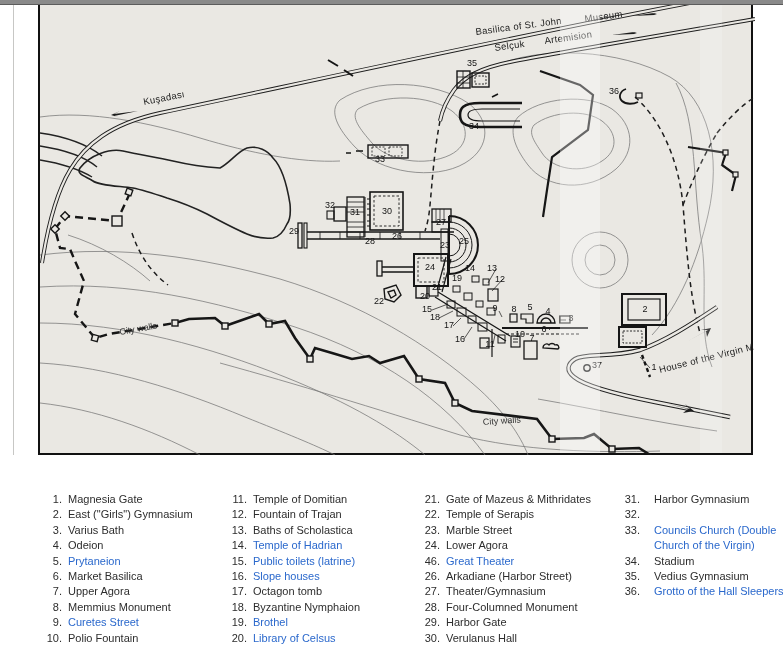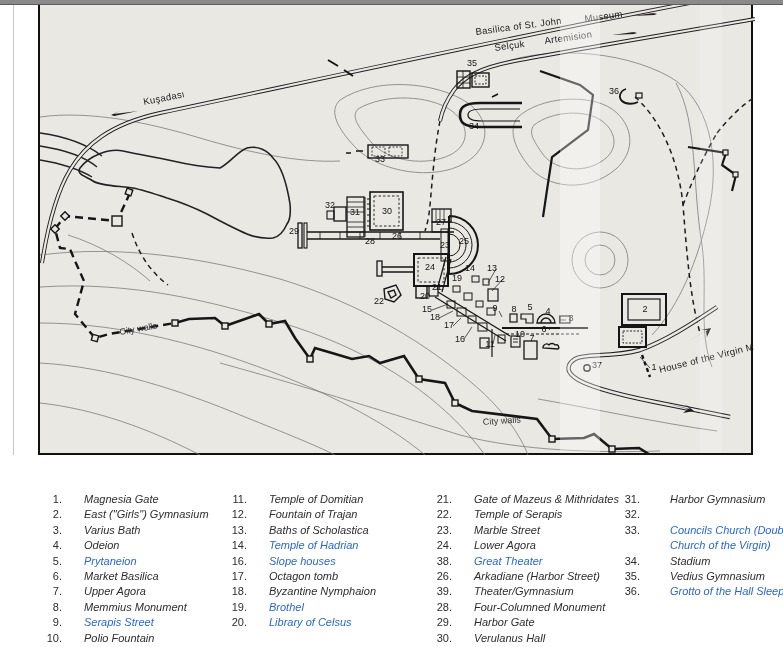--- a/index.html
+++ b/index.html
@@ -17,24 +17,24 @@
   }
   .map-frame .band{position:absolute;top:0;height:100%;background:rgba(255,255,255,0.35);pointer-events:none;}
   svg text{font-family:"Liberation Sans", sans-serif;}
   .marker-label{font-size:9px;fill:#141414;}
   .road-label{font-size:9.5px;fill:#1c1c1c;letter-spacing:.3px;}
   .wall-label{font-size:9px;fill:#333;}
   .legend{position:absolute;top:489px;left:0;width:783px;height:158px;font-size:11px;color:#2d2d2d;}
   .legend-col{position:absolute;top:3px;}
   .legend-col .row{display:flex;line-height:15.4px;}
   .legend-col .num{display:inline-block;width:28px;text-align:right;flex:0 0 28px;color:#2d2d2d;}
-  .legend-col .lbl{margin-left:22px;font-style:italic;}
+  .legend-col .lbl{margin-left:6px;}
   .legend-col.c1{left:34px;}  .c1 .lbl{width:150px;}
   .legend-col.c2{left:219px;} .c2 .lbl{width:165px;}
-  .legend-col.c3{left:424px;} .c3 .lbl{width:185px;}
+  .legend-col.c3{left:412px;} .c3 .lbl{width:185px;}
   .legend-col.c4{left:612px;} .c4 .lbl{width:155px;padding-left:8px;}
   .legend .link{color:#2a68cc;cursor:pointer;}
 </style>
 </head>
 <body>
 
 <div class="topbar"></div>
 <div class="left-rule"></div>
 
 <div class="map-frame">
@@ -329,21 +329,21 @@
       <div class="row">
         <span class="num">7.</span>
         <span class="lbl">Upper Agora</span>
       </div>
       <div class="row">
         <span class="num">8.</span>
         <span class="lbl">Memmius Monument</span>
       </div>
       <div class="row">
         <span class="num">9.</span>
-        <span class="lbl link">Serapis Street</span>
+        <span class="lbl link">Curetes Street</span>
       </div>
       <div class="row">
         <span class="num">10.</span>
         <span class="lbl">Polio Fountain</span>
       </div>
     </div>
     <div class="legend-col c2">
       <div class="row">
         <span class="num">11.</span>
         <span class="lbl">Temple of Domitian</span>
@@ -354,20 +354,24 @@
       </div>
       <div class="row">
         <span class="num">13.</span>
         <span class="lbl">Baths of Scholastica</span>
       </div>
       <div class="row">
         <span class="num">14.</span>
         <span class="lbl link">Temple of Hadrian</span>
       </div>
       <div class="row">
+        <span class="num">15.</span>
+        <span class="lbl link">Public toilets (latrine)</span>
+      </div>
+      <div class="row">
         <span class="num">16.</span>
         <span class="lbl link">Slope houses</span>
       </div>
       <div class="row">
         <span class="num">17.</span>
         <span class="lbl">Octagon tomb</span>
       </div>
       <div class="row">
         <span class="num">18.</span>
         <span class="lbl">Byzantine Nymphaion</span>
@@ -392,29 +396,29 @@
       </div>
       <div class="row">
         <span class="num">23.</span>
         <span class="lbl">Marble Street</span>
       </div>
       <div class="row">
         <span class="num">24.</span>
         <span class="lbl">Lower Agora</span>
       </div>
       <div class="row">
-        <span class="num">38.</span>
+        <span class="num">46.</span>
         <span class="lbl link">Great Theater</span>
       </div>
       <div class="row">
         <span class="num">26.</span>
         <span class="lbl">Arkadiane (Harbor Street)</span>
       </div>
       <div class="row">
-        <span class="num">39.</span>
+        <span class="num">27.</span>
         <span class="lbl">Theater/Gymnasium</span>
       </div>
       <div class="row">
         <span class="num">28.</span>
         <span class="lbl">Four-Columned Monument</span>
       </div>
       <div class="row">
         <span class="num">29.</span>
         <span class="lbl">Harbor Gate</span>
       </div>

